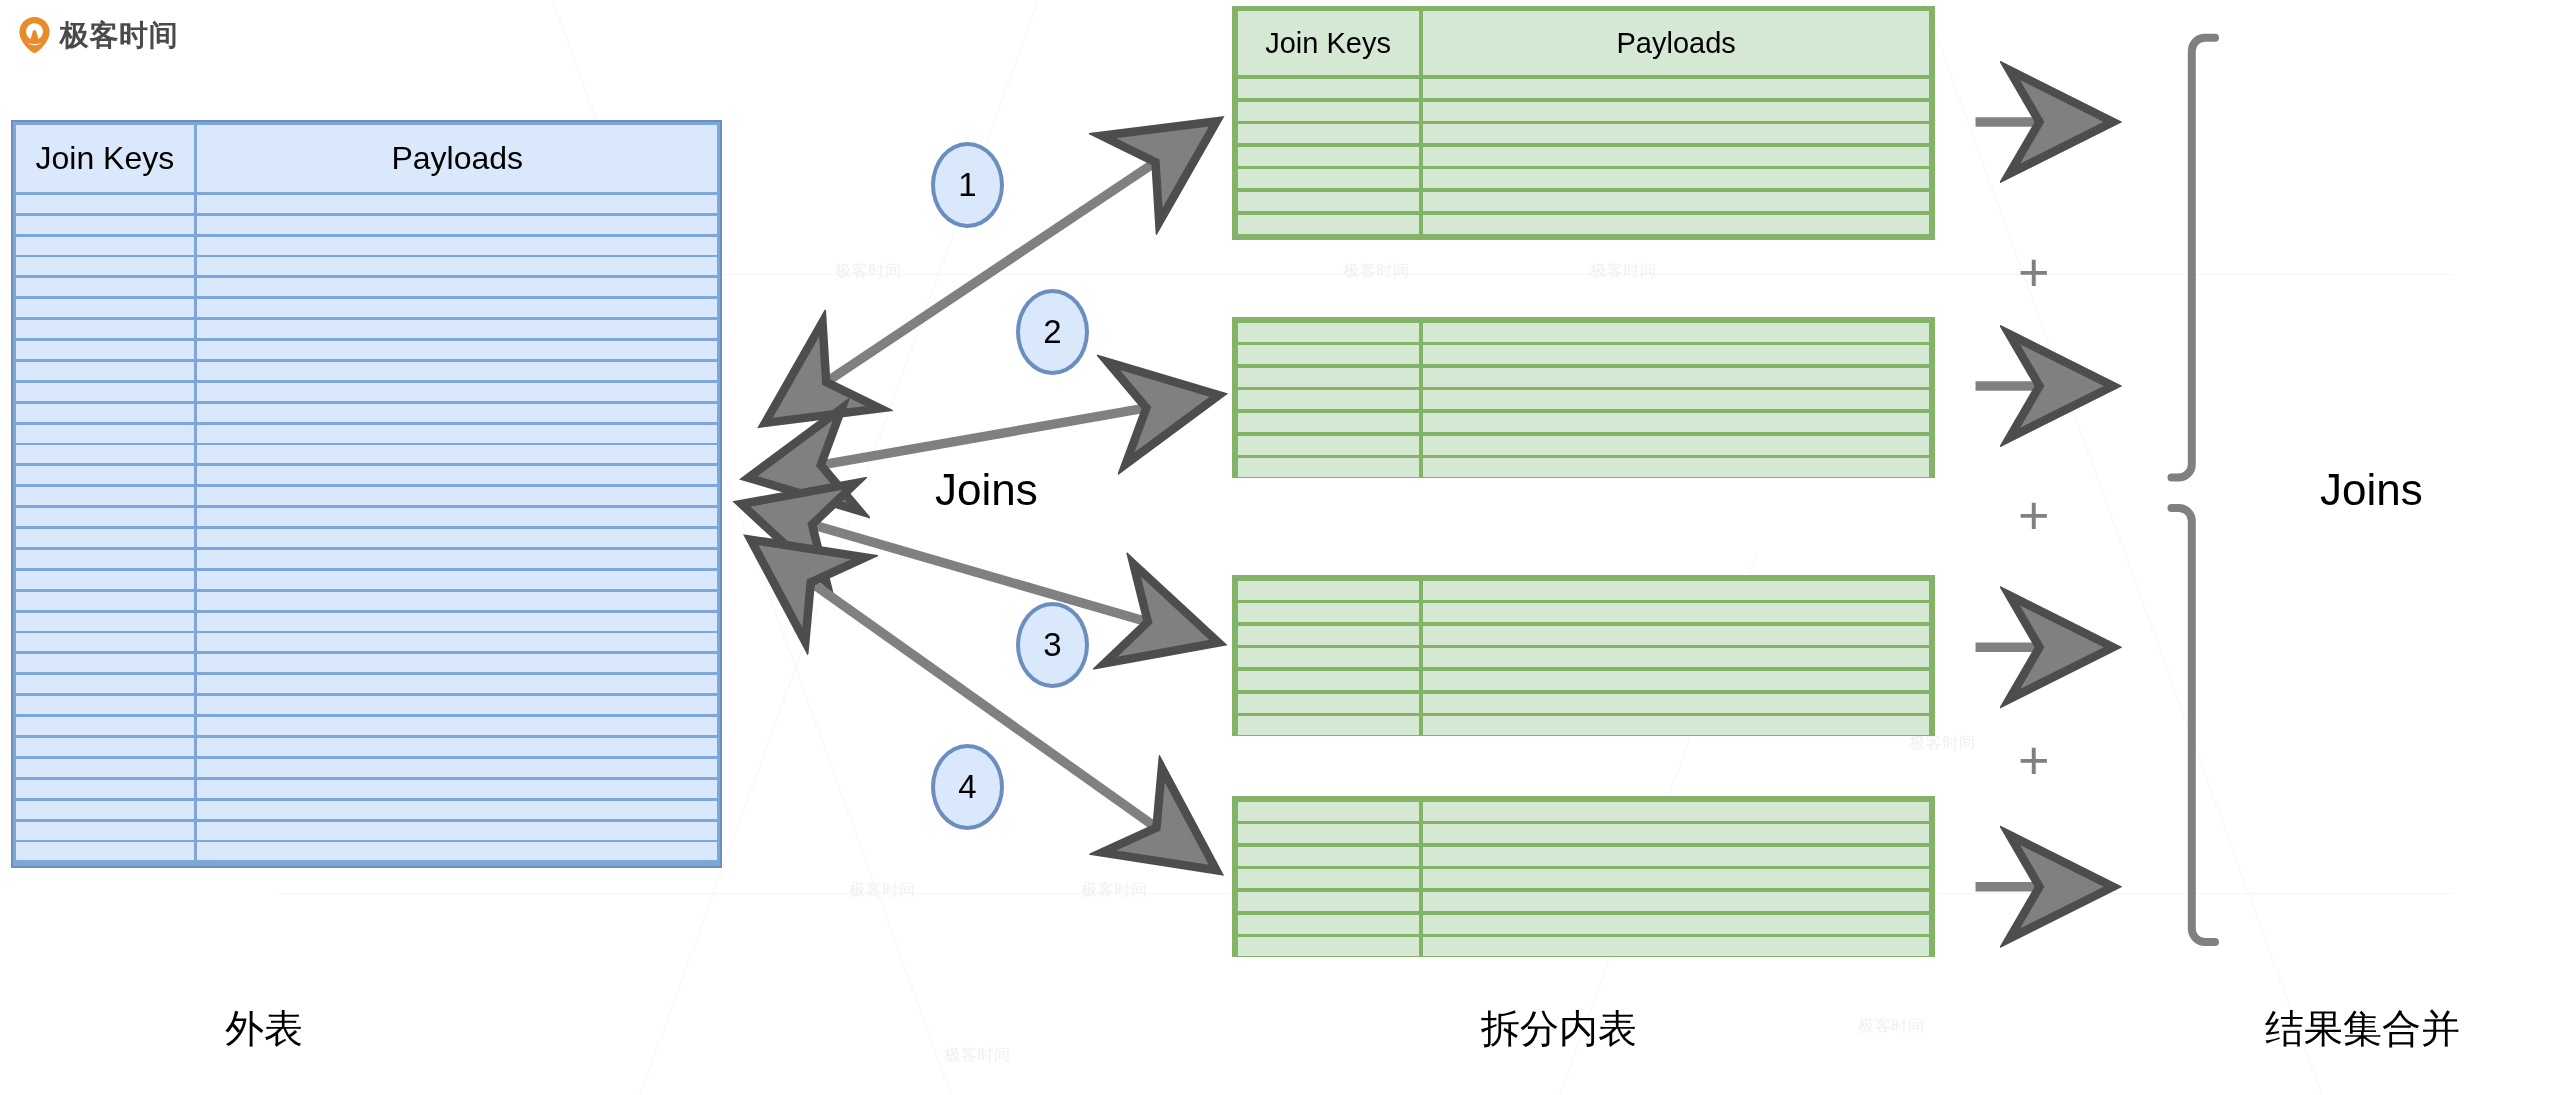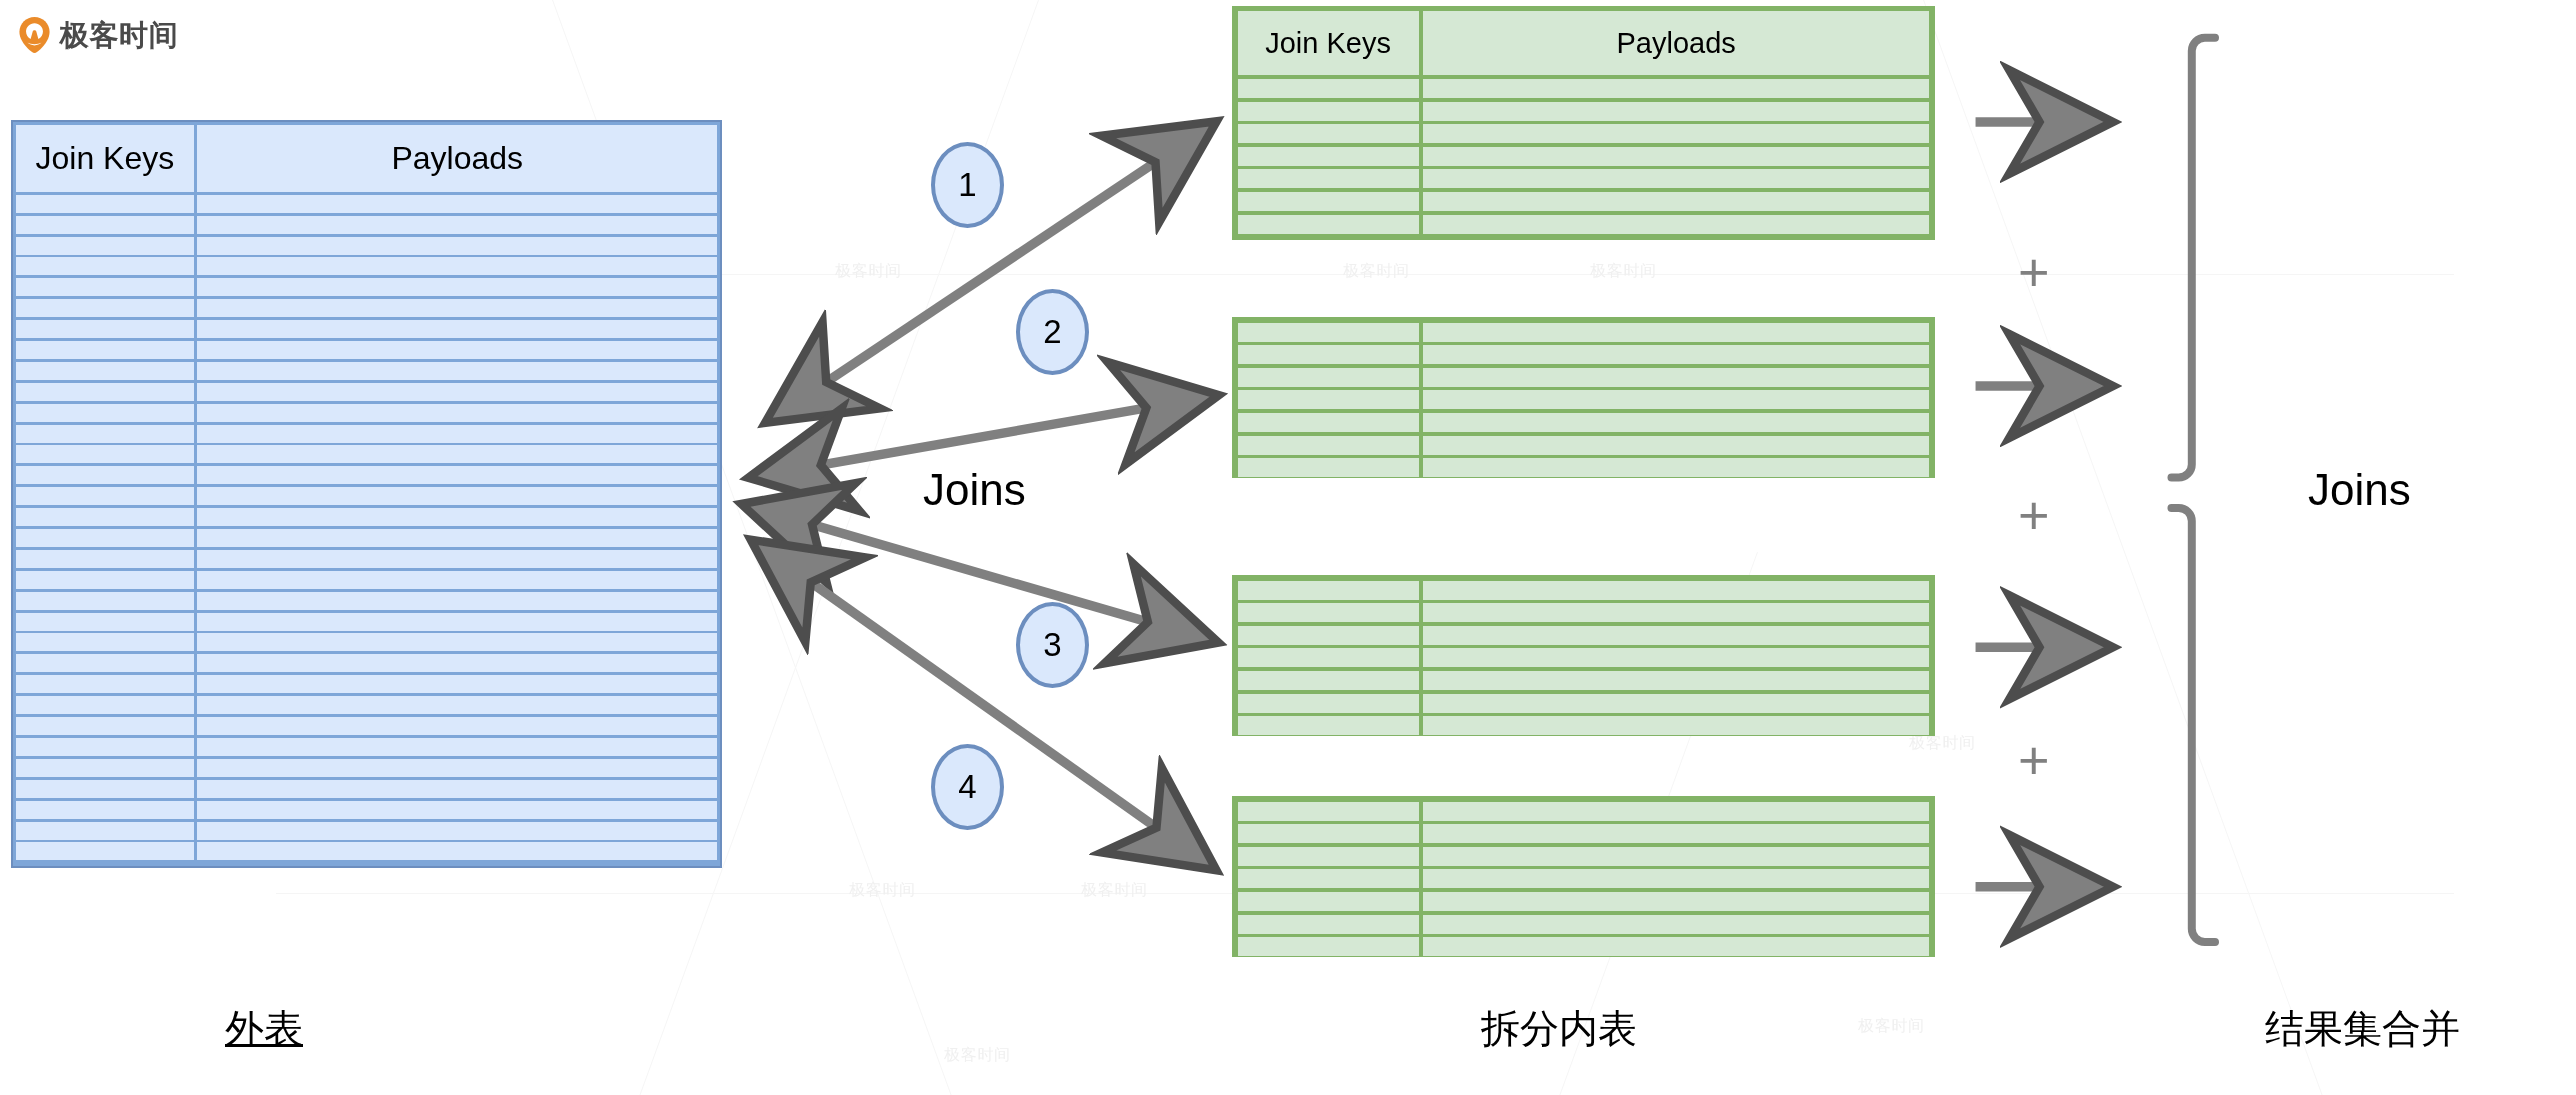--- a/index.html
+++ b/index.html
@@ -135,20 +135,21 @@
     width:2576px;height:1095px;
     pointer-events:none;
   }
 
   
   .ftext{
     position:absolute;
     color:#000000;
     white-space:nowrap;
     line-height:1;
+    margin-left:12px;
   }
   #joins-label{font-size:44px;left:923px;top:468px;}
   #union-label{font-size:44px;left:2308px;top:468px;}
 
   .plus{
     position:absolute;
     color:#808080;
     font-size:54px;
     line-height:1;
     font-weight:300;
@@ -329,21 +330,21 @@
         <div class="trow body-row">
           <div class="tcell key"></div>
           <div class="tcell pay"></div>
         </div>
         <div class="trow body-row">
           <div class="tcell key"></div>
           <div class="tcell pay"></div>
         </div>
       </div>
   </div>
-  <div class="caption" style="left:225px;top:1009px;text-decoration:underline;">外表</div>
+  <div class="caption" style="left:225px;top:1009px;">外表</div>
 
   <div class="tbl green" id="inner-table-1" style="left:1232px;top:5.8px;width:703px;height:234px;padding:3.6px;">
     <div class="trow hdr">
       <div class="tcell key">Join Keys</div>
       <div class="tcell pay">Payloads</div>
     </div>
     <div class="green-rows">
         <div class="trow body-row">
           <div class="tcell key"></div>
           <div class="tcell pay"></div>

